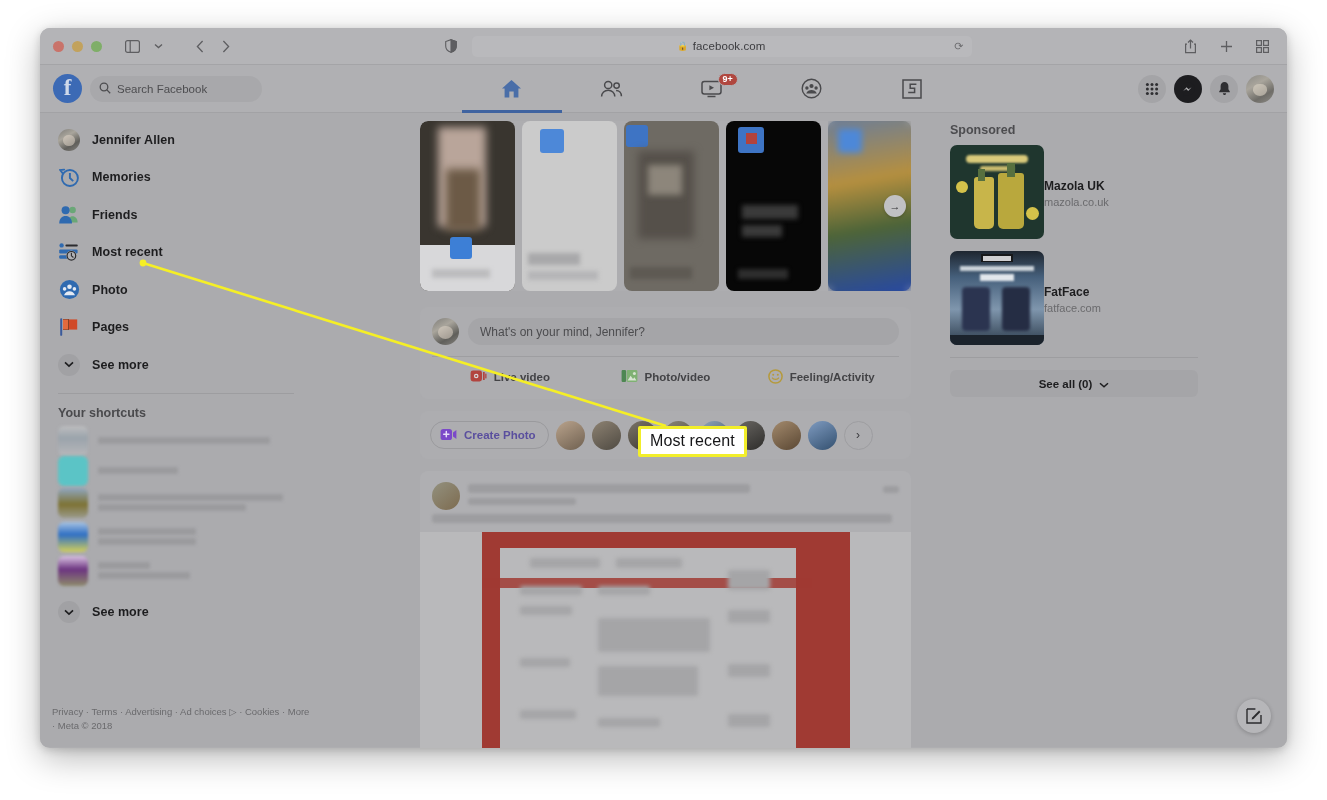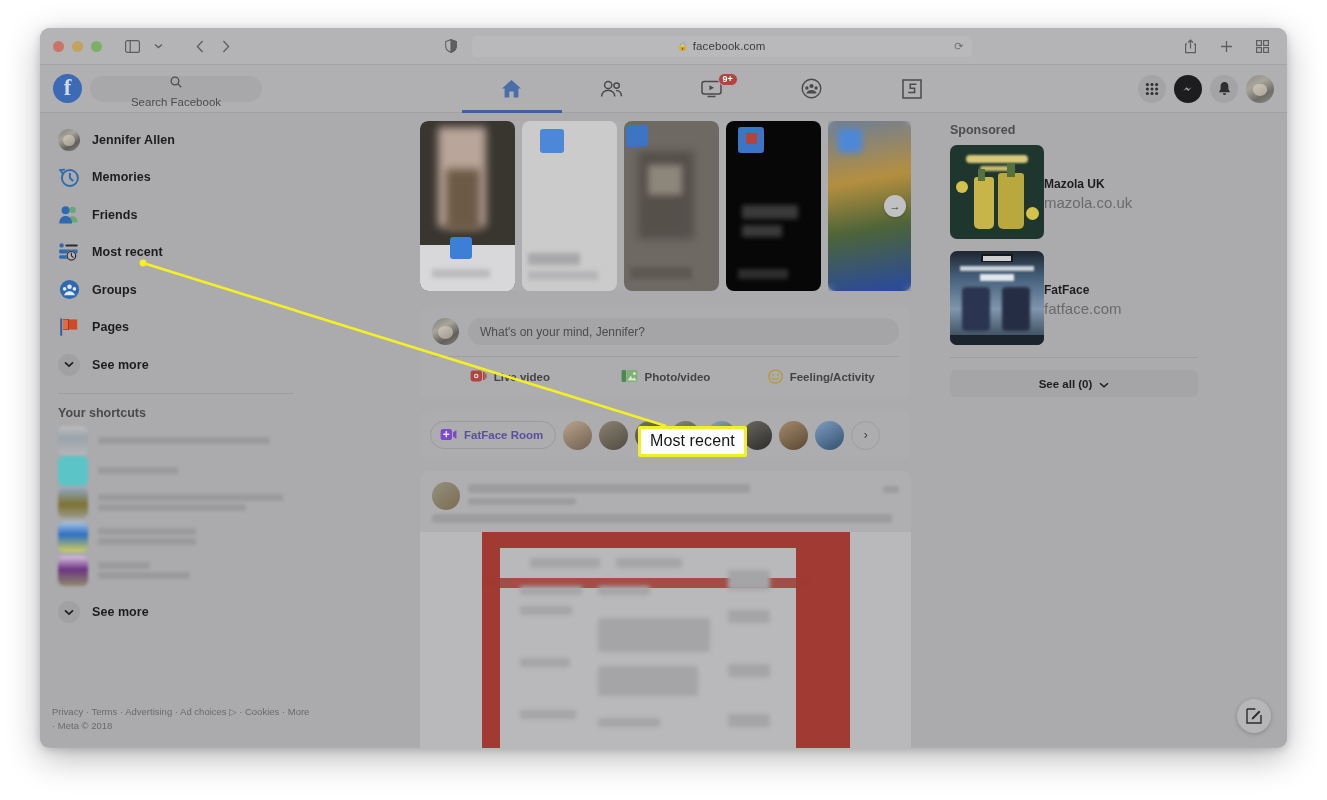--- a/index.html
+++ b/index.html
@@ -90,21 +90,21 @@
     font-family: "Liberation Serif", serif;
     line-height: 1;
     padding-bottom: 3px;
   }
   .fb-search {
     height: 26px; width: 172px;
     background: #a8a8ab;
     border-radius: 14px;
     display: flex; align-items: center;
     padding: 0 9px; gap: 6px;
-    color: #4d4d50; font-size: 11.5px; flex-direction: column;
+    color: #4d4d50; font-size: 11.5px;
   }
 
   .fb-nav { flex: 1; display: flex; justify-content: center; align-items: stretch; height: 48px; }
   .nav-tab {
     width: 100px; height: 48px;
     display: flex; align-items: center; justify-content: center;
     position: relative;
     color: #4a4a4d;
   }
   .nav-tab.active { color: #4a6ea8; }
@@ -336,21 +336,21 @@
     width: 276px; flex: none;
     padding: 8px 14px 0 14px;
   }
   .rail-title {
     font-size: 12.5px; color: #4c4c4f; font-weight: bold;
     padding: 2px 0 8px 0;
   }
   .ad-row { display: flex; align-items: center; margin-bottom: 12px; }
   .ad-thumb { width: 94px; height: 94px; border-radius: 7px; flex:none; overflow:hidden; position:relative; }
   .ad-name { font-size: 12px; font-weight: bold; color: #1d1d1f; }
-  .ad-url { font-size: 15px; color: #6a6a6d; margin-top: 2px; }
+  .ad-url { font-size: 11px; color: #6a6a6d; margin-top: 2px; }
   .rail-divider { height:1px; background:#9d9da0; margin: 8px 0 6px 0; }
   .contacts-head {
     display:flex; align-items:center; justify-content:space-between;
     padding: 2px 0 0 0;
   }
   .contacts-icons { display:flex; gap:14px; align-items:center; color:#3d3d40; }
   .see-all {
     margin-top: 12px;
     height: 27px;
     background: #a5a5a8;
@@ -600,21 +600,21 @@
         <div class="side-item">
           <span class="side-ico">
             <svg width="21" height="21" viewBox="0 0 21 21">
               <circle cx="10.5" cy="10.5" r="9.6" fill="#2f6ab0"></circle>
               <circle cx="10.5" cy="7.8" r="2.3" fill="#e4eaf3"></circle>
               <circle cx="5.6" cy="9.9" r="1.8" fill="#e4eaf3"></circle>
               <circle cx="15.4" cy="9.9" r="1.8" fill="#e4eaf3"></circle>
               <path d="M5 16.2 C6 13.4 8 12.2 10.5 12.2 C13 12.2 15 13.4 16 16.2 Z" fill="#e4eaf3"></path>
             </svg>
           </span>
-          <span>Groups</span>
+          <span>Photo</span>
         </div>
 
         <div class="side-item">
           <span class="side-ico">
             <svg width="20" height="20" viewBox="0 0 20 20">
               <rect x="1.2" y="1.2" width="2" height="17.6" rx="0.9" fill="#3b5a9b"></rect>
               <path d="M4 2.4 H18.2 V12.6 H4 Z" fill="#d04a28"></path>
               <path d="M4 2.4 H10 V12.6 H4 Z" fill="#e4apricot"></path>
               <rect x="4" y="2.4" width="5.6" height="10.2" fill="#e26a3e"></rect>
             </svg>
@@ -768,21 +768,21 @@
 
         <div class="rooms">
           <div class="create-room">
             <span>
               <svg width="17" height="13" viewBox="0 0 17 13">
                 <rect x="0.6" y="1" width="11.4" height="11" rx="2.6" fill="#7b49c9"></rect>
                 <path d="M13 4.4 L16.4 2 V11 L13 8.6 Z" fill="#7b49c9"></path>
                 <path d="M6.3 3.6 V8.8 M3.7 6.2 H8.9" stroke="#e6dcf7" stroke-width="1.5" stroke-linecap="round"></path>
               </svg>
             </span>
-            <span>FatFace Room</span>
+            <span>Create Photo</span>
           </div>
 
           <div class="room-avatar" style="background:linear-gradient(150deg,#b9a38c,#6f6050);"></div>
           <div class="room-avatar" style="background:linear-gradient(150deg,#8d8272,#4f4a42);"></div>
           <div class="room-avatar" style="background:linear-gradient(150deg,#7c7468,#3a3731);"></div>
           <div class="room-avatar" style="background:linear-gradient(150deg,#8a8578,#46433c);"></div>
           <div class="room-avatar" style="background:linear-gradient(150deg,#8fa6bc,#3b4756);"></div>
           <div class="room-avatar" style="background:linear-gradient(150deg,#6a6763,#2d2c2a);"></div>
           <div class="room-avatar" style="background:linear-gradient(150deg,#a38a6d,#5a4733);"></div>
           <div class="room-avatar" style="background:linear-gradient(150deg,#7f9bc0,#33506f);"></div>

